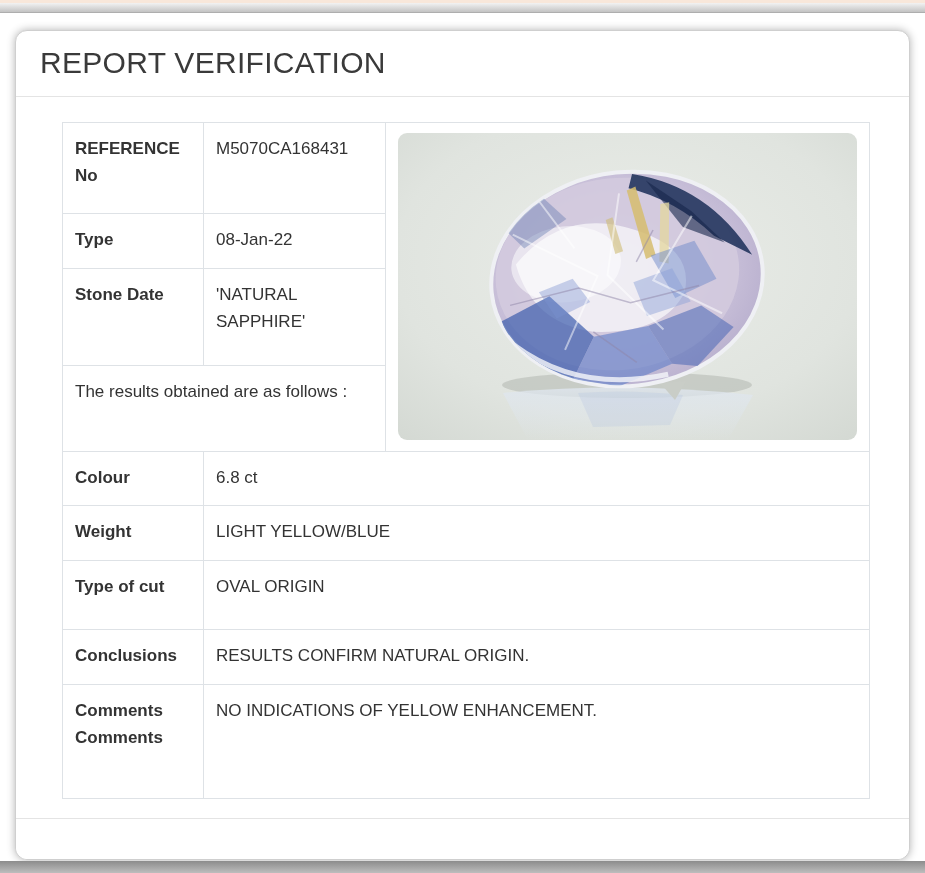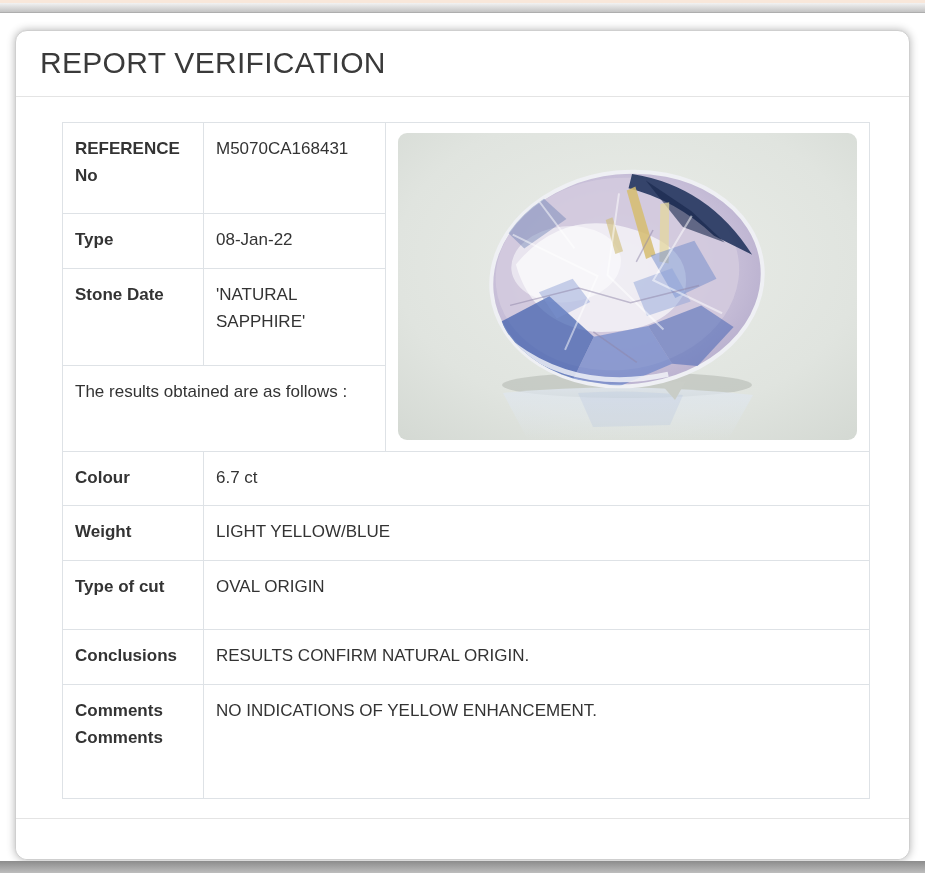--- a/index.html
+++ b/index.html
@@ -171,21 +171,21 @@
           <th>Stone Date</th>
           <td>'NATURAL SAPPHIRE'</td>
         </tr>
         <tr style="height:86px">
           <td colspan="2">
             <span class="note-text">The results obtained are as follows :</span>
           </td>
         </tr>
         <tr style="height:54px">
           <th>Colour</th>
-          <td colspan="2">6.7 ct</td>
+          <td colspan="2">6.8 ct</td>
         </tr>
         <tr style="height:55px">
           <th>Weight</th>
           <td colspan="2">LIGHT YELLOW/BLUE</td>
         </tr>
         <tr style="height:69px">
           <th>Type of cut</th>
           <td colspan="2">OVAL ORIGIN</td>
         </tr>
         <tr style="height:55px">

